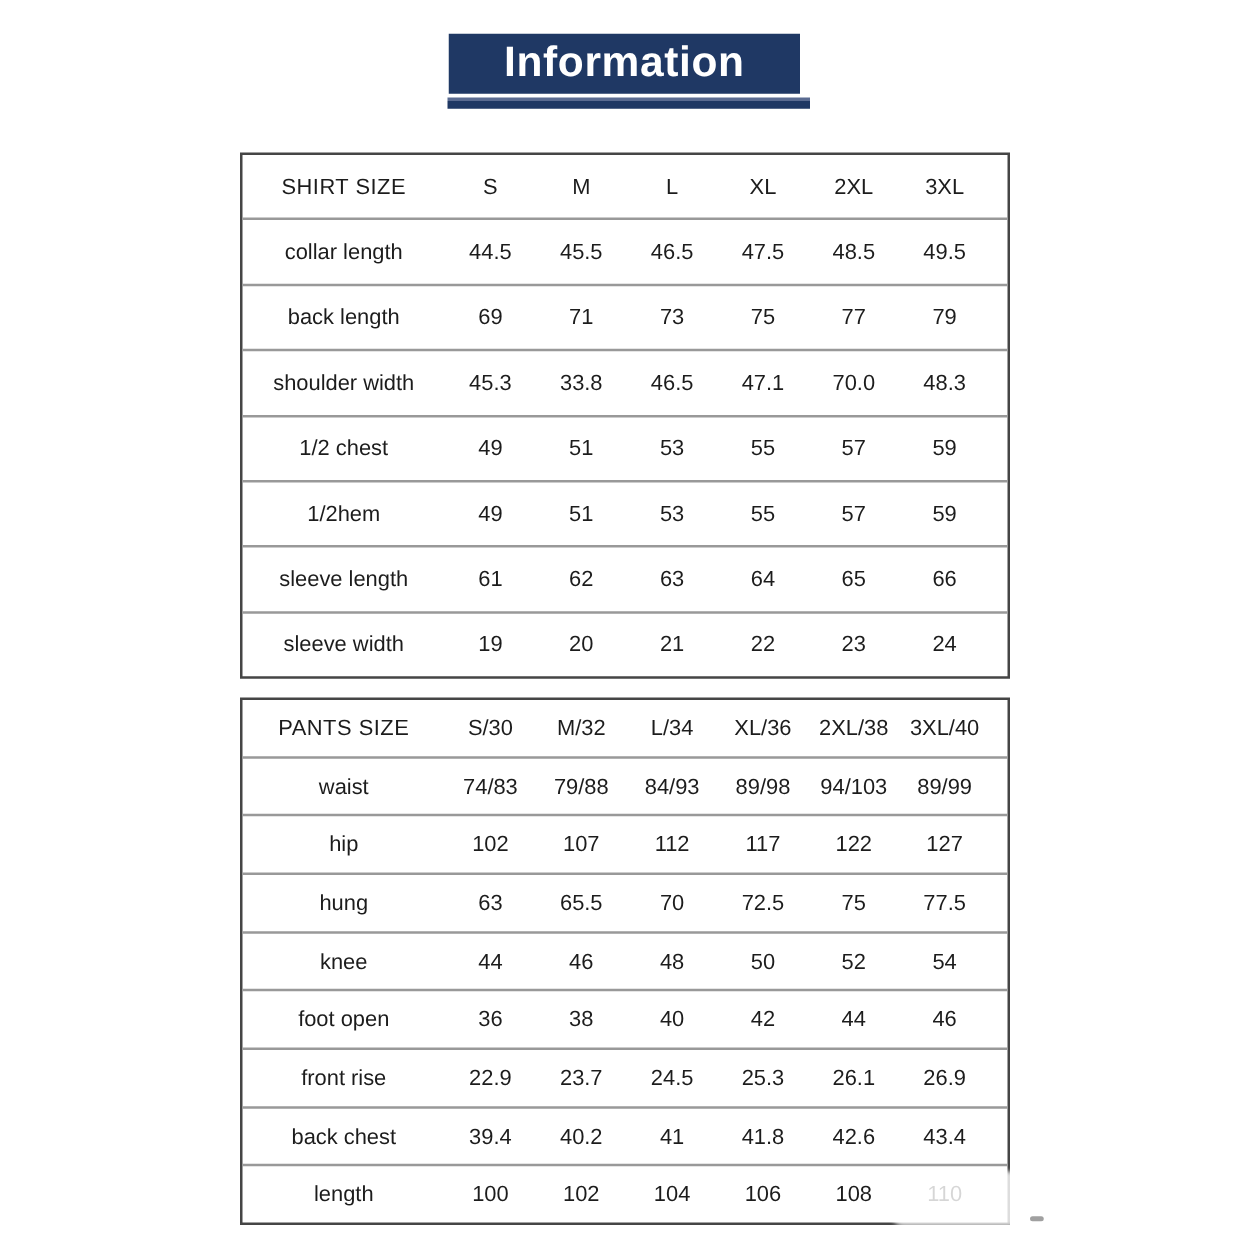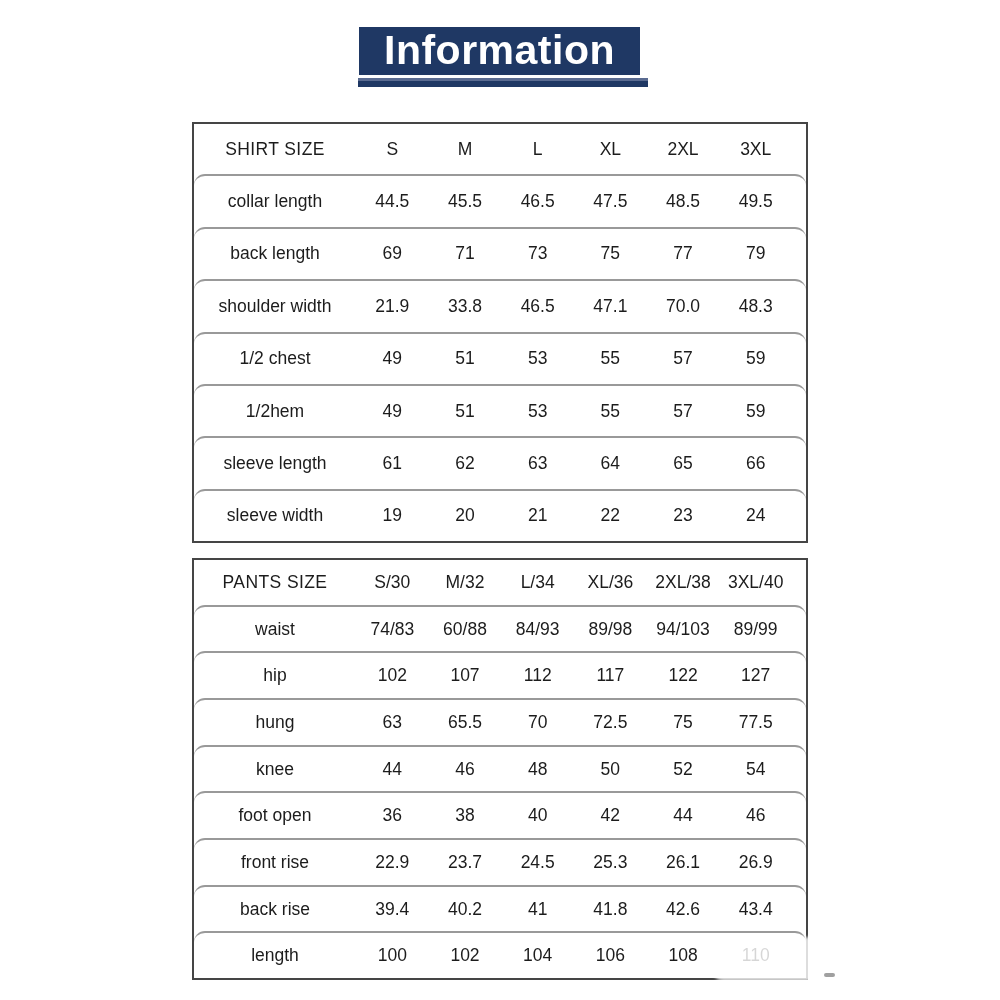--- a/index.html
+++ b/index.html
@@ -19,42 +19,42 @@
   }
   .page{position:relative;width:1000px;height:1000px;background:#ffffff;overflow:hidden;}
 
   
   .title-bar{
     position:absolute;left:359px;top:27px;width:281px;height:48px;
     background:var(--navy);
     display:flex;align-items:center;justify-content:center;
   }
   .title-bar span{
-    color:#ffffff;font-size:41px;font-weight:bold;letter-spacing:0.5px;
+    color:#ffffff;font-size:34px;font-weight:bold;letter-spacing:0.5px;
     line-height:1;transform:translateY(-1px);
   }
   .title-underline{
     position:absolute;left:358px;top:78px;width:290px;height:9px;
     background:linear-gradient(to bottom, var(--navy-light) 0 28%, var(--navy) 28% 100%);
   }
 
   
   .size-table{
     position:absolute;left:192px;width:616px;
     border:2px solid var(--border-dark);
     background:#ffffff;
     display:flex;flex-direction:column;
   }
   .size-table.shirt{top:122px;height:421px;}
   .size-table.pants{top:558px;height:422px;}
   .row{
     flex:1;display:flex;align-items:center;
     padding-right:14px;
   }
-  .row + .row{border-top:2px solid var(--divider);border-radius:11px;}
+  .row + .row{border-top:2px solid var(--divider);}
   .cell-label{
     width:162px;text-align:center;
     font-size:17.5px;color:var(--text);
   }
   .row.header .cell-label{letter-spacing:0.4px;}
   .cell-val{
     flex:1;text-align:center;
     font-size:17.5px;color:var(--text);
   }
 
@@ -105,21 +105,21 @@
         <div class="cell-label">back length</div>
         <div class="cell-val">69</div>
         <div class="cell-val">71</div>
         <div class="cell-val">73</div>
         <div class="cell-val">75</div>
         <div class="cell-val">77</div>
         <div class="cell-val">79</div>
       </div>
       <div class="row">
         <div class="cell-label">shoulder width</div>
-        <div class="cell-val">21.9</div>
+        <div class="cell-val">45.3</div>
         <div class="cell-val">33.8</div>
         <div class="cell-val">46.5</div>
         <div class="cell-val">47.1</div>
         <div class="cell-val">70.0</div>
         <div class="cell-val">48.3</div>
       </div>
       <div class="row">
         <div class="cell-label">1/2 chest</div>
         <div class="cell-val">49</div>
         <div class="cell-val">51</div>
@@ -163,21 +163,21 @@
         <div class="cell-val">S/30</div>
         <div class="cell-val">M/32</div>
         <div class="cell-val">L/34</div>
         <div class="cell-val">XL/36</div>
         <div class="cell-val">2XL/38</div>
         <div class="cell-val">3XL/40</div>
       </div>
       <div class="row">
         <div class="cell-label">waist</div>
         <div class="cell-val">74/83</div>
-        <div class="cell-val">60/88</div>
+        <div class="cell-val">79/88</div>
         <div class="cell-val">84/93</div>
         <div class="cell-val">89/98</div>
         <div class="cell-val">94/103</div>
         <div class="cell-val">89/99</div>
       </div>
       <div class="row">
         <div class="cell-label">hip</div>
         <div class="cell-val">102</div>
         <div class="cell-val">107</div>
         <div class="cell-val">112</div>
@@ -215,21 +215,21 @@
       <div class="row">
         <div class="cell-label">front rise</div>
         <div class="cell-val">22.9</div>
         <div class="cell-val">23.7</div>
         <div class="cell-val">24.5</div>
         <div class="cell-val">25.3</div>
         <div class="cell-val">26.1</div>
         <div class="cell-val">26.9</div>
       </div>
       <div class="row">
-        <div class="cell-label">back rise</div>
+        <div class="cell-label">back chest</div>
         <div class="cell-val">39.4</div>
         <div class="cell-val">40.2</div>
         <div class="cell-val">41</div>
         <div class="cell-val">41.8</div>
         <div class="cell-val">42.6</div>
         <div class="cell-val">43.4</div>
       </div>
       <div class="row">
         <div class="cell-label">length</div>
         <div class="cell-val">100</div>

